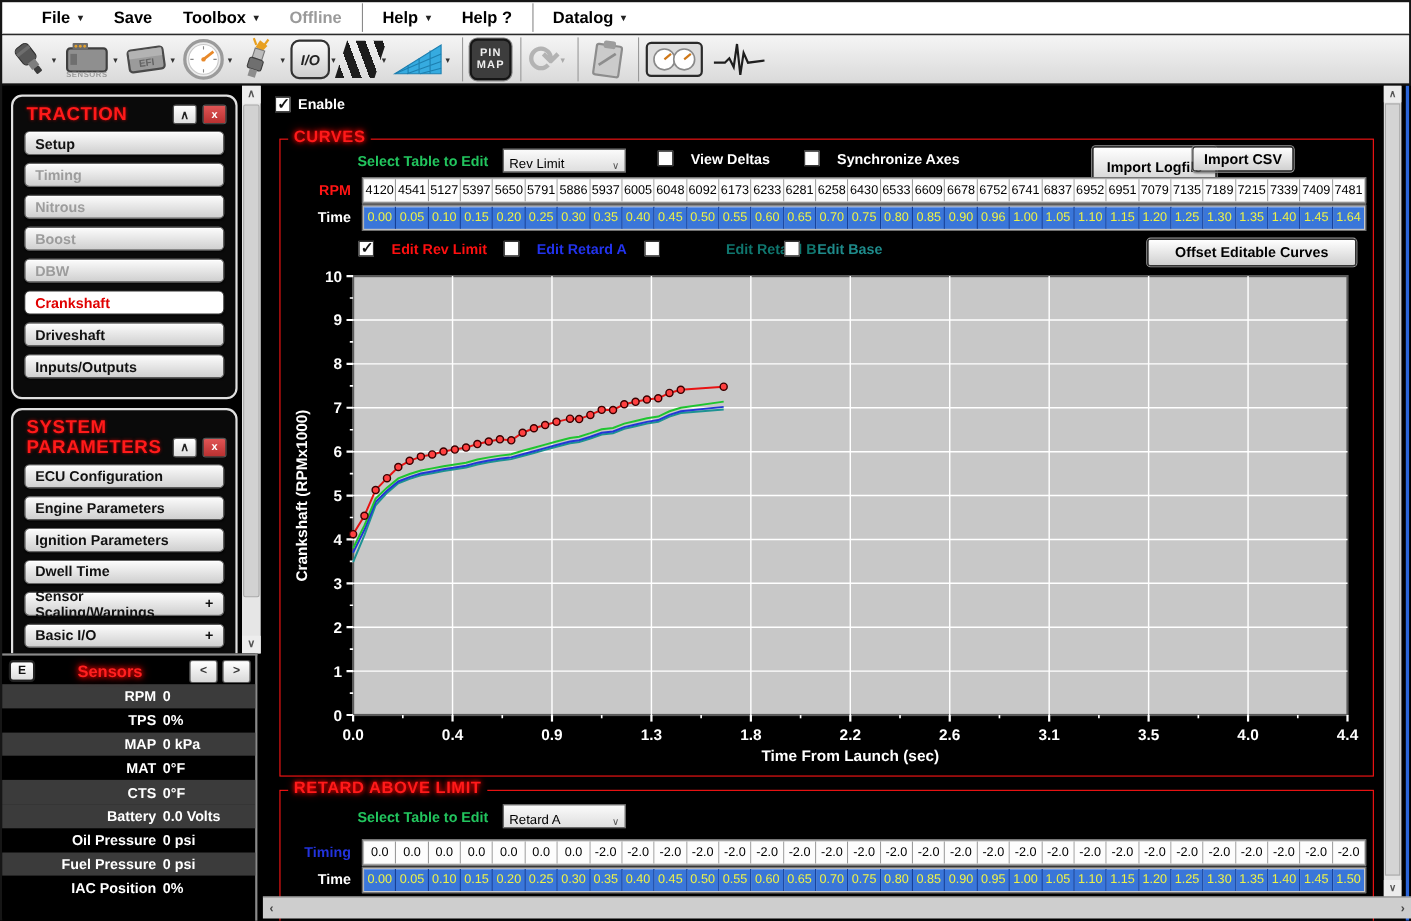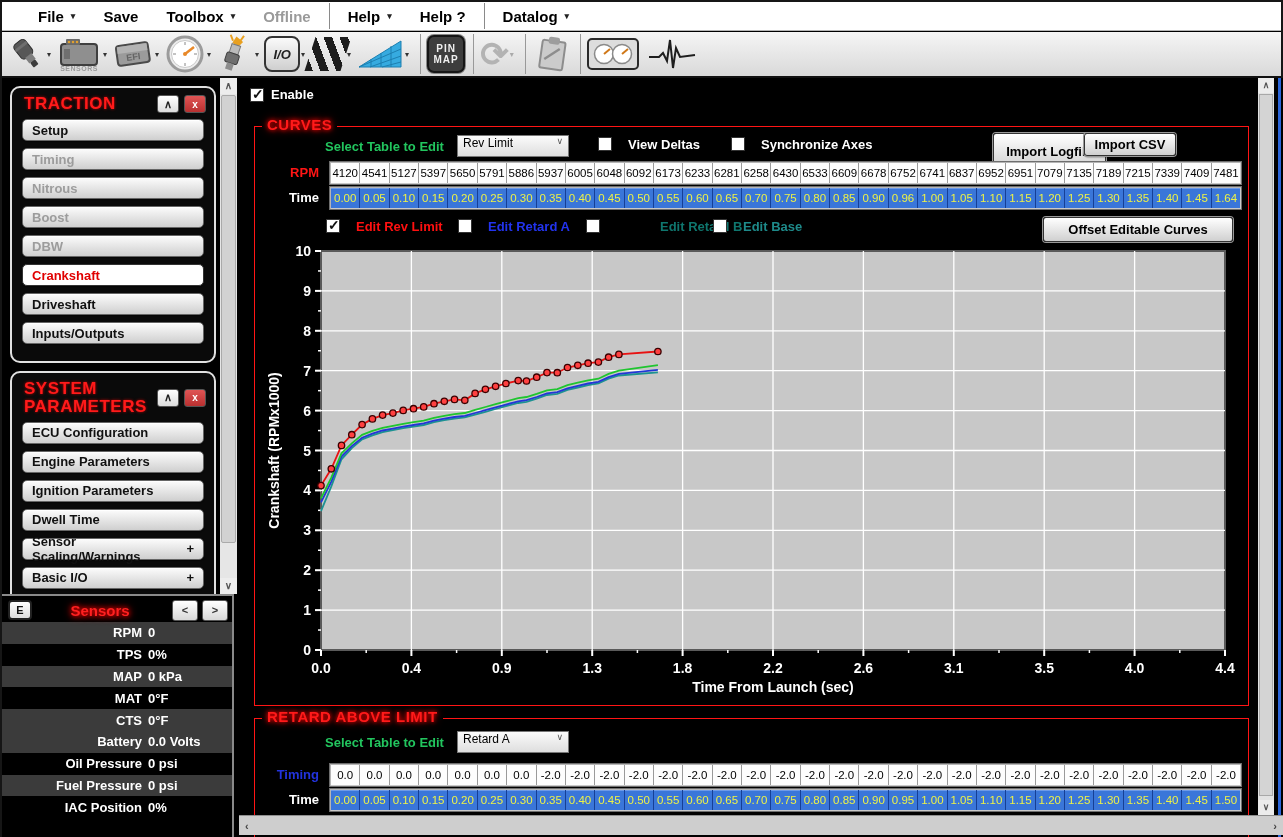--- a/index.html
+++ b/index.html
@@ -38,21 +38,21 @@
 
   
   .sidebar { position:absolute; left:2px; top:76px; width:235px; height:759px; background:#000; }
   .sidebar-scroll { position:absolute; left:0; top:0; width:216px; height:516px; overflow:hidden; }
   .side-vscroll { position:absolute; left:216px; top:0; width:17px; height:516px; background:#e6e6e6; }
   .side-vscroll .arrow { position:absolute; left:0; width:17px; height:16px; background:#ededed; color:#555;
                          font-size:10px; text-align:center; line-height:16px; font-weight:bold; }
   .side-vscroll .thumb { position:absolute; left:1px; top:17px; width:15px; height:448px;
                          background:#d2d2d2; border:1px solid #aaa; border-radius:2px; }
   .panel { background:#0a0a0a; border:2px solid #e0e0e0; border-radius:10px; margin:8px 4px 6px 6px; padding-bottom:10px; }
-  .panel-header { display:flex; align-items:center; padding:7px 8px 6px 12px; }
+  .panel-header { display:flex; align-items:flex-end; padding:7px 8px 6px 12px; }
   .panel-title { color:#ff1a1a; font-size:17px; font-weight:bold; letter-spacing:.5px; line-height:1.05;
                  text-shadow:0 0 3px rgba(255,0,0,.7); flex:1; }
   .panel-btn { width:22px; height:18px; margin-left:5px; border-radius:3px; font-size:11px; font-weight:bold;
                display:flex; align-items:center; justify-content:center; border:1px solid #555; }
   .panel-btn.up { background:linear-gradient(#fff,#ddd); color:#222; }
   .panel-btn.close { background:linear-gradient(#e05555,#b93030); color:#fff; font-size:10px; }
   .side-btn { height:22px; margin:0 10px 7px 10px; border-radius:5px; border:1px solid #666;
               background:linear-gradient(#fcfcfc,#cfcfcf); box-shadow:inset 0 1px 0 #fff, 0 1px 1px rgba(0,0,0,.5);
               display:flex; align-items:center; padding:0 9px; font-size:13px; font-weight:bold; color:#111; }
   .side-btn.disabled { color:#9c9c9c; }
@@ -84,21 +84,21 @@
 
   .fieldset { position:absolute; border:1px solid #ff1515; }
   .fs-title { position:absolute; top:-11px; left:7px; background:#000; padding:0 5px; color:#ff1a1a;
               font-size:15px; font-weight:bold; letter-spacing:.5px;
               text-shadow:0 0 4px #ff0000, 0 0 8px rgba(255,0,0,.8); white-space:nowrap; }
   .curves-fs { left:15px; top:48px; width:995px; height:580px; }
   .retard-fs { left:15px; top:640px; width:995px; height:150px; }
 
   .ctl-label { position:absolute; color:#22c55e; font-size:13px; font-weight:bold; white-space:nowrap; }
   .dd { position:absolute; height:22px; background:linear-gradient(#fbfbfb,#dedede); border:1px solid #777;
-        display:flex; align-items:flex-start; padding:0 5px; font-size:12px; color:#000; }
+        display:flex; align-items:flex-end; padding:0 5px; font-size:12px; color:#000; }
   .dd .dd-val { flex:1; }
   .dd .chev { font-size:9px; color:#555; }
   .cb-group { position:absolute; display:flex; align-items:flex-start; gap:16px; }
   .cb-group .lbl { font-size:13px; font-weight:bold; white-space:nowrap; }
   .btn3d { position:absolute; background:linear-gradient(#ffffff,#d0d0d0); border:1px solid #333; border-radius:3px;
            box-shadow:0 0 0 1px #999, 1px 1px 2px rgba(0,0,0,.7); font-size:13px; font-weight:bold; color:#000;
            display:flex; align-items:center; justify-content:center; }
 
   .data-row { position:absolute; left:8px; width:979px; height:24px; }
   .row-label { position:absolute; left:0; top:0; width:56px; text-align:right; line-height:24px;

